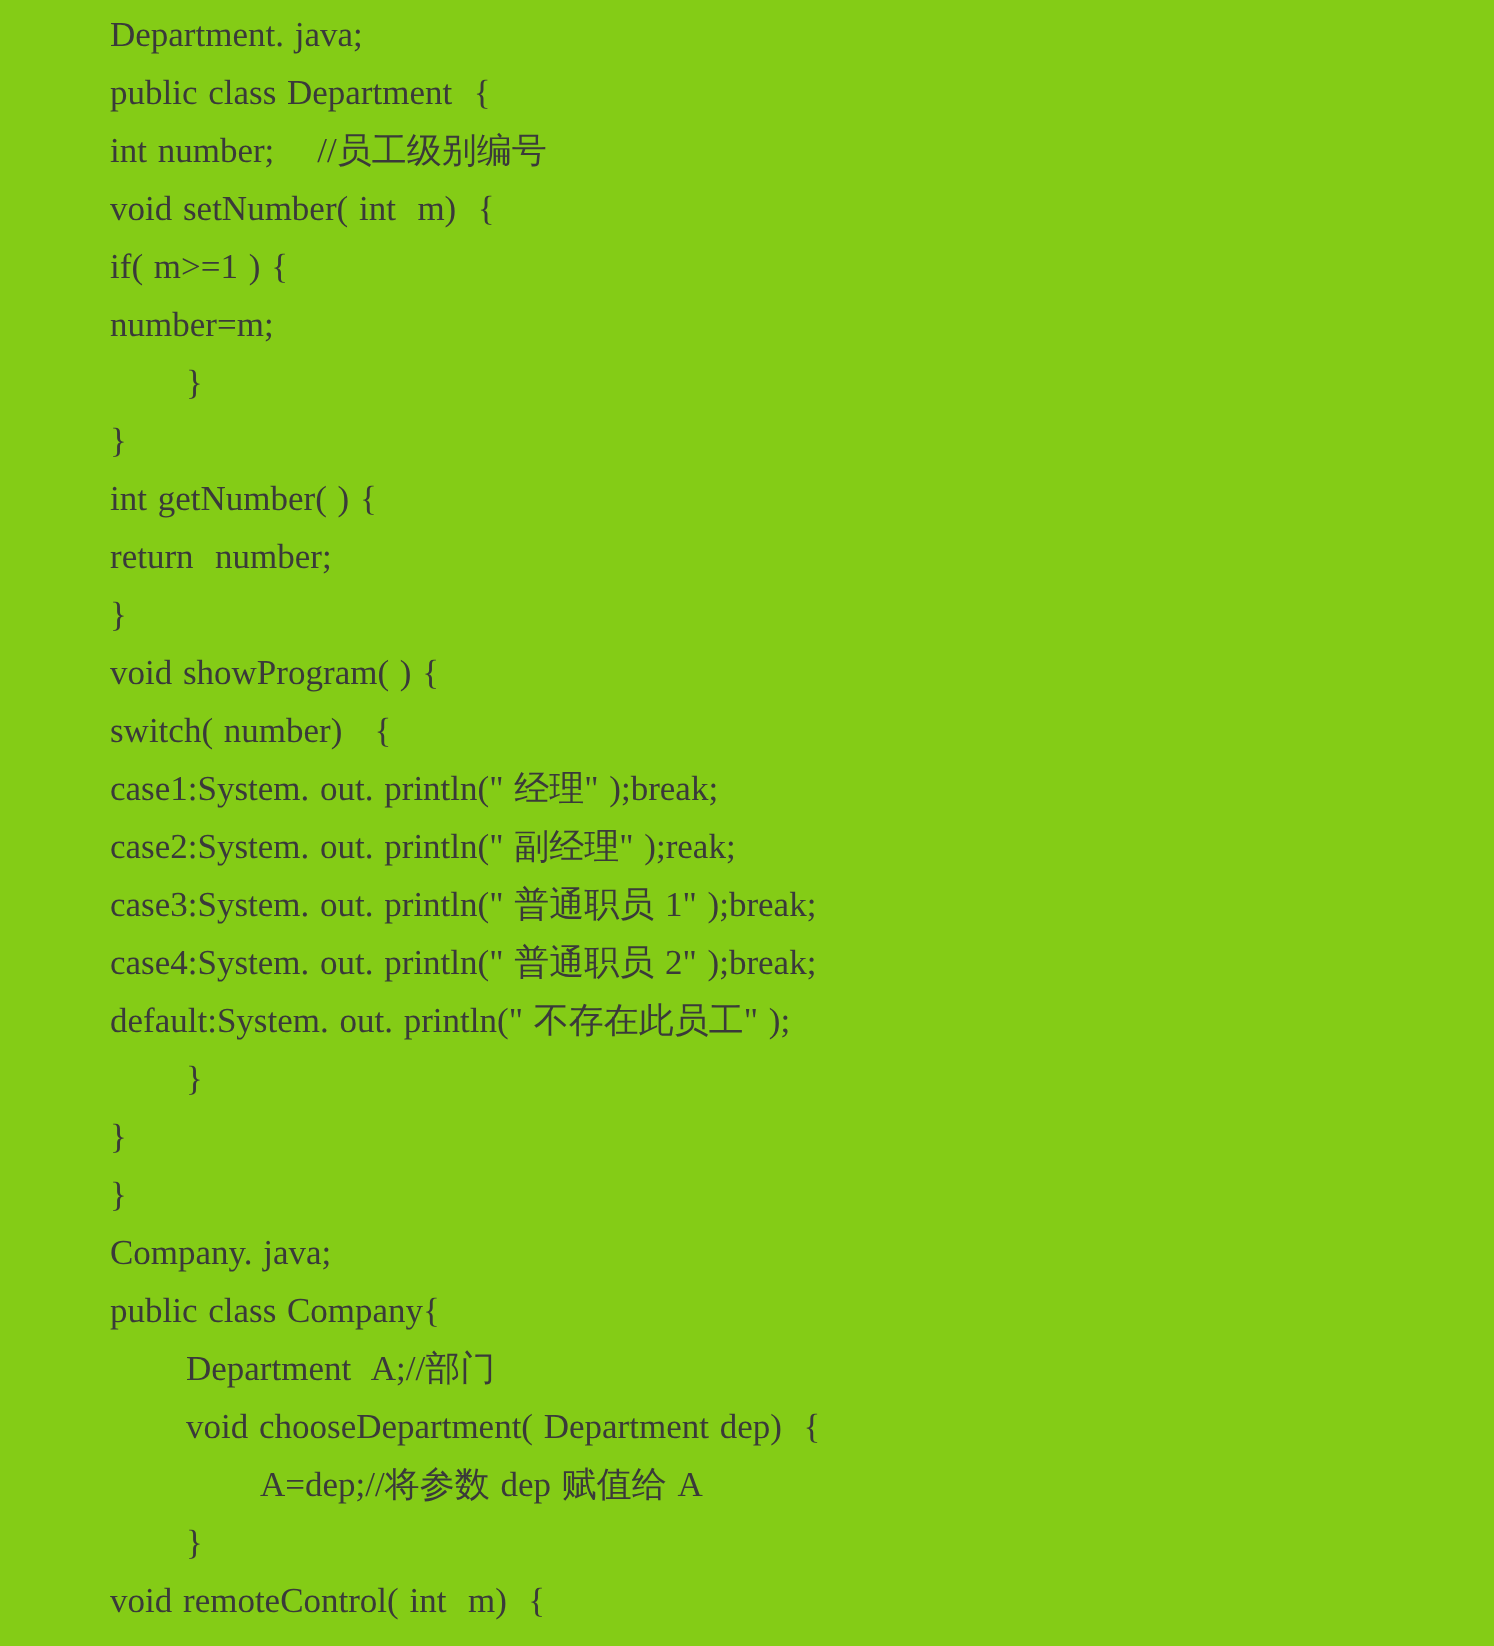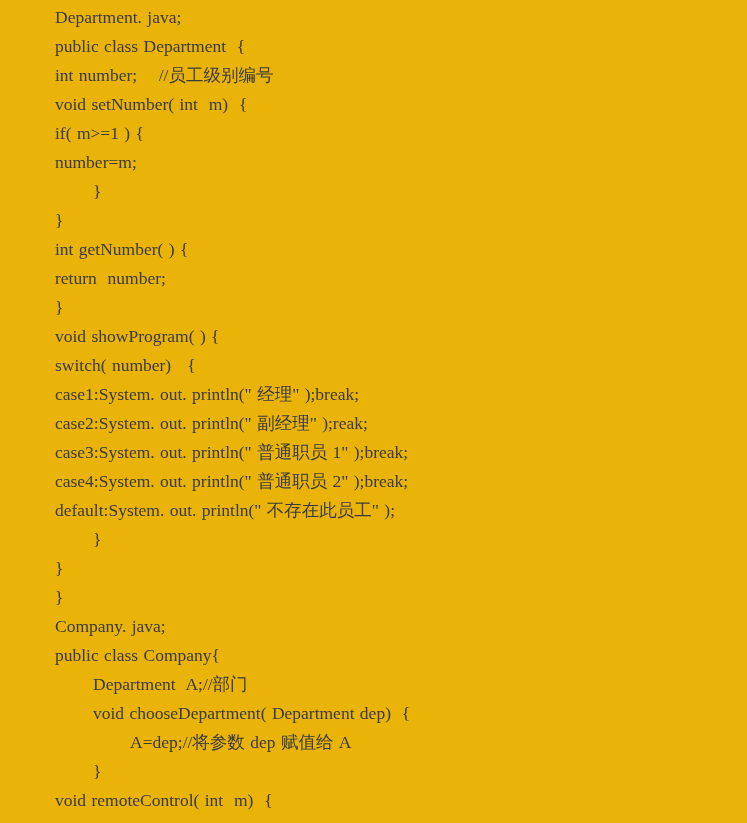--- a/index.html
+++ b/index.html
@@ -4,21 +4,21 @@
 <style>
   html, body {
     margin: 0;
     padding: 0;
     background: #ffffff;
   }
   .page {
     position: relative;
     width: 747px;
     height: 823px;
-    background: #eab308;
+    background: #84cc16;
     overflow: hidden;
     font-family: "Liberation Serif", "DejaVu Serif", serif;
   }
   .code-listing {
     position: absolute;
     top: 3px;
     left: 55px;
     right: 10px;
     color: #3a3a3a;
     font-size: 17.5px;

